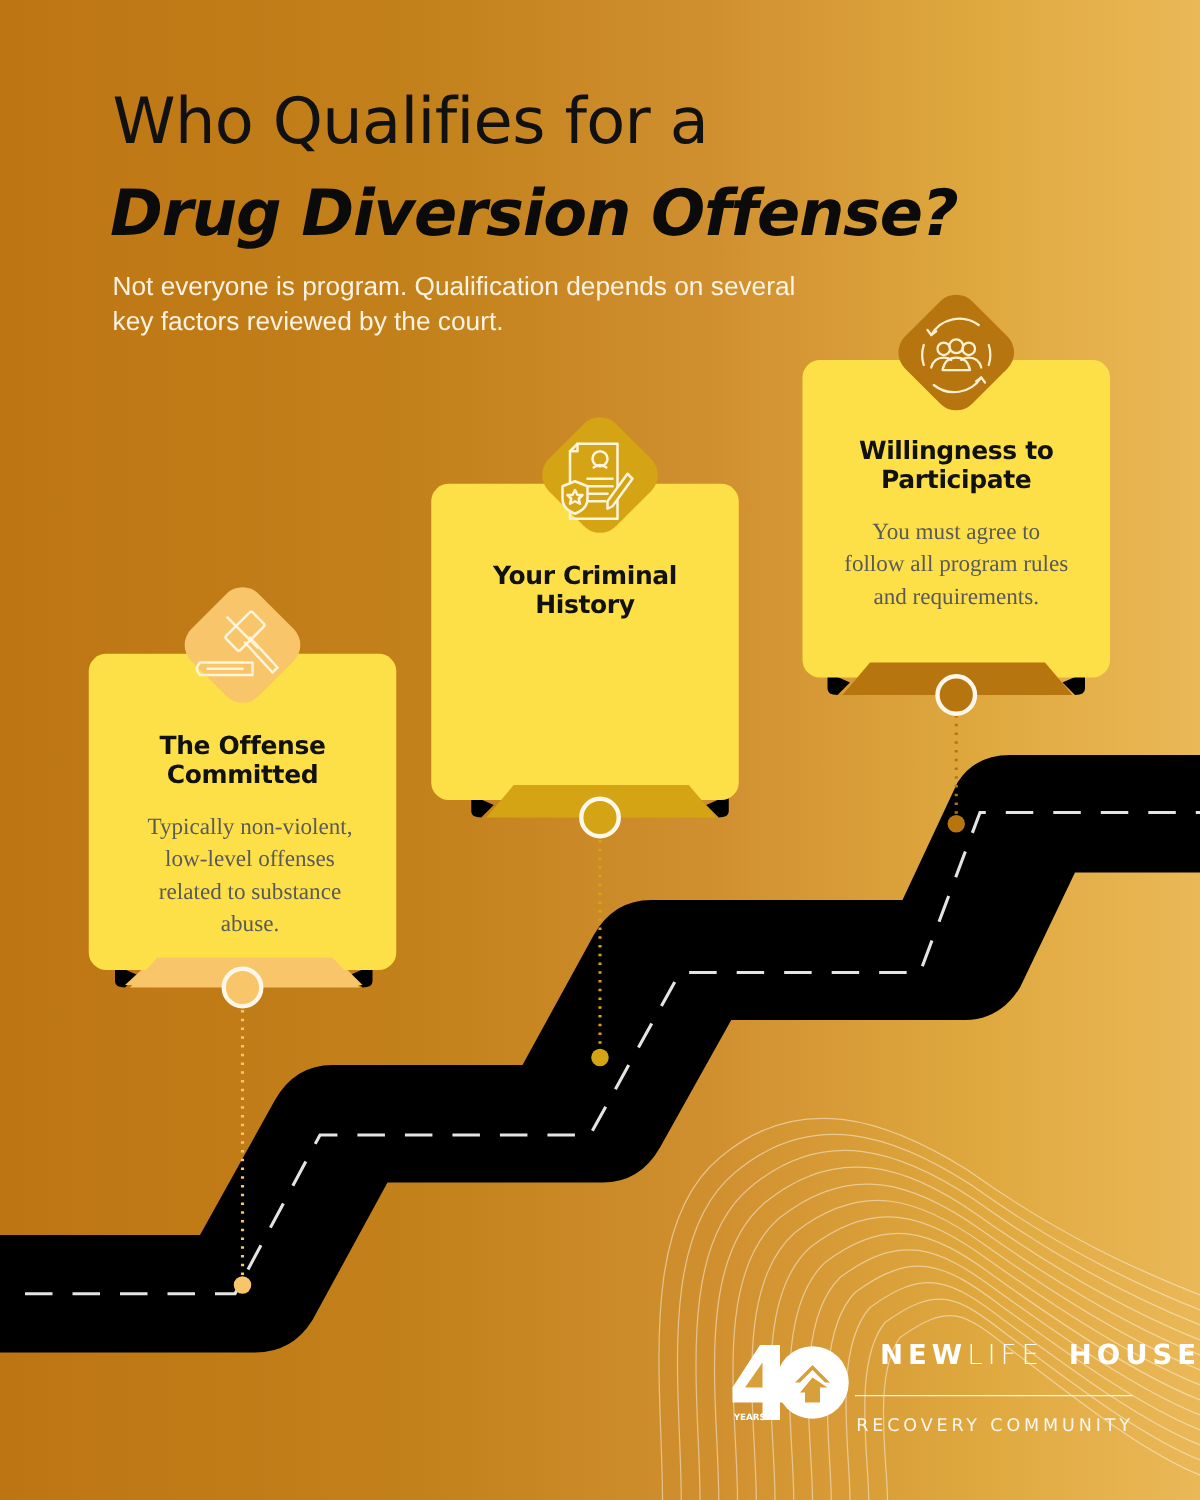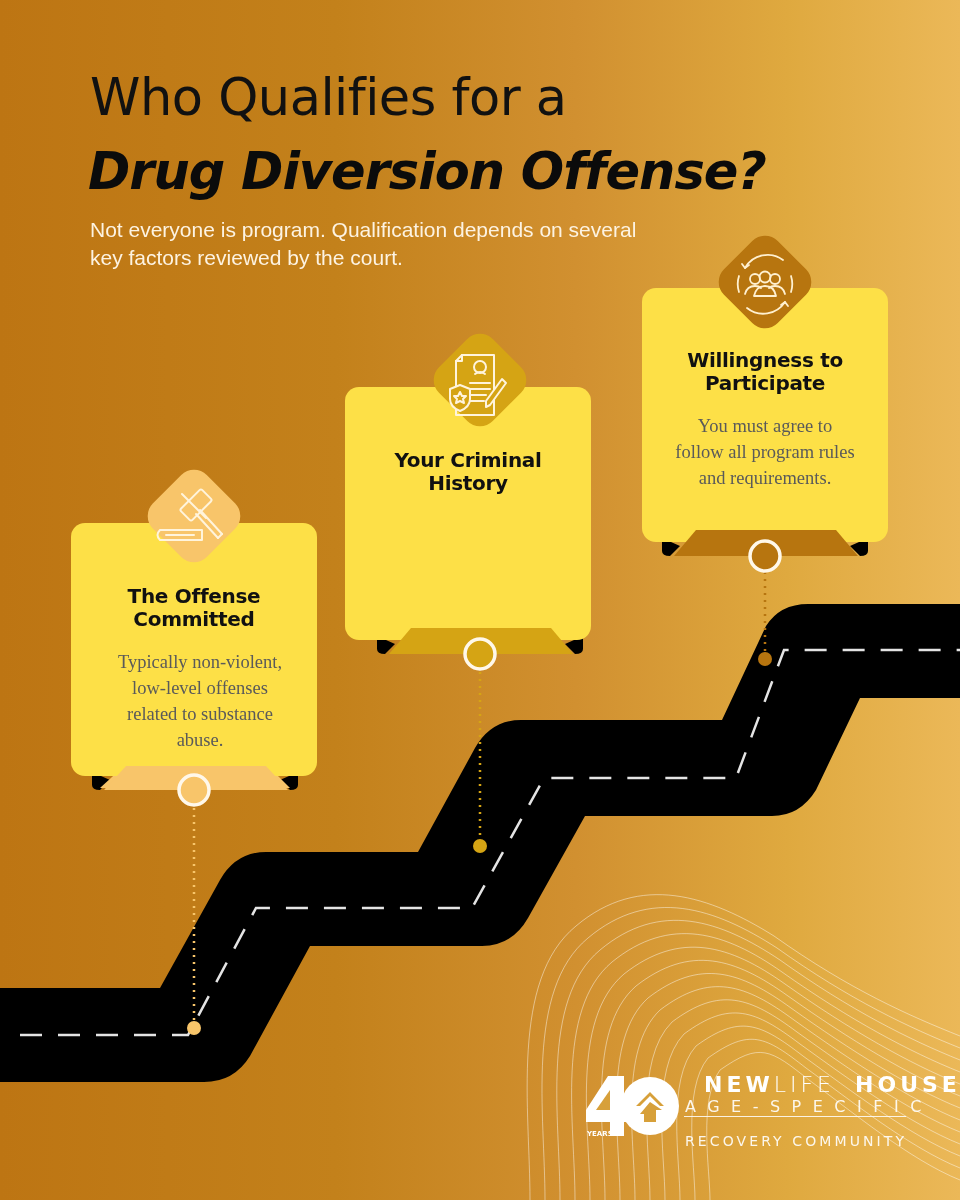--- a/index.html
+++ b/index.html
@@ -230,16 +230,15 @@
 <div class="logo">
   <svg class="logo-40" width="96" height="70" viewBox="0 0 96 70">
     <path d="M24 6 L40 6 L40 40 L46 40 L46 52 L40 52 L40 66 L26 66 L26 52 L2 52 L2 40 Z" fill="#fff"></path>
     <path d="M26 20 L12 40 L26 40 Z" fill="#D7A03A"></path>
     <circle cx="66" cy="36" r="29" fill="#fff"></circle>
     <path d="M56 44 L66 32 L78 40 L72 40 L72 52 L60 52 L60 44 Z" fill="#D7A03A"></path>
     <path d="M66 26 L56 36 L52 36 L66 22 L80 36 L76 36 Z" fill="#D7A03A"></path>
     <text x="3" y="66" font-size="7" font-weight="700" fill="#fff" font-family="DejaVu Sans, sans-serif">YEARS</text>
   </svg>
   <div class="logo-name"><b>NEW</b><span>LIFE</span><b>HOUSE</b></div>
-  <div class="logo-sub1">AGE-SPECIFIC</div>
   <div class="logo-rule"></div>
   <div class="logo-sub2">RECOVERY COMMUNITY</div>
 </div>
 
 </body></html>

